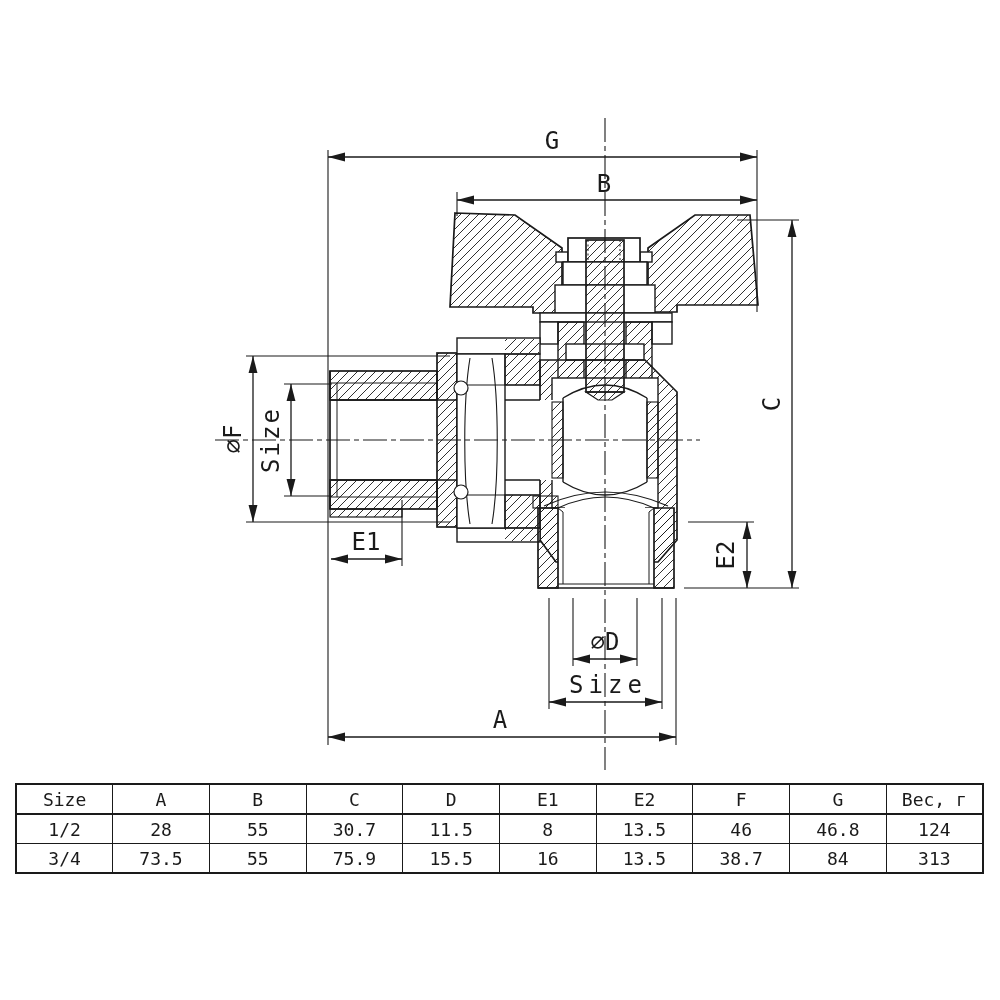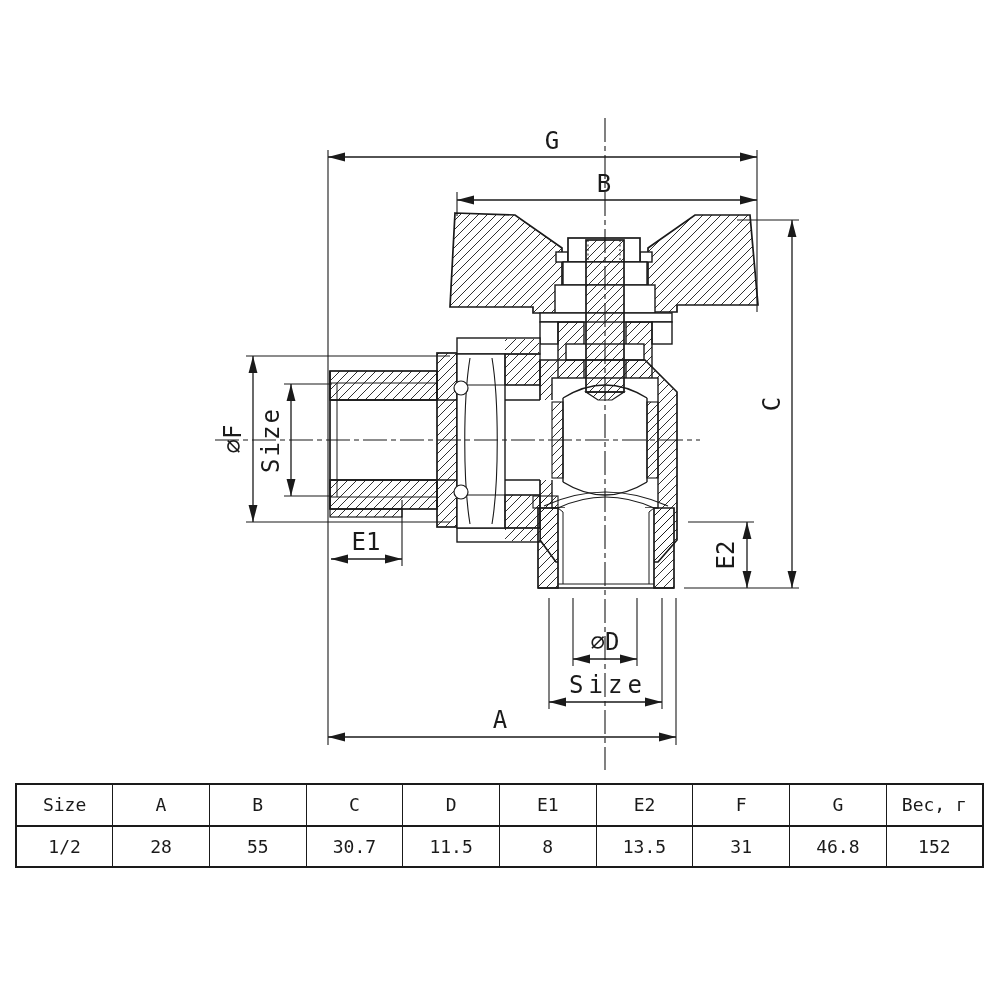--- a/index.html
+++ b/index.html
@@ -190,20 +190,32 @@
     <td>Вес, г</td>
   </tr>
   <tr>
     <td>1/2</td>
     <td>28</td>
     <td>55</td>
     <td>30.7</td>
     <td>11.5</td>
     <td>8</td>
     <td>13.5</td>
-    <td>31</td>
+    <td>46</td>
     <td>46.8</td>
-    <td>152</td>
+    <td>124</td>
+  </tr>
+  <tr>
+    <td>3/4</td>
+    <td>73.5</td>
+    <td>55</td>
+    <td>75.9</td>
+    <td>15.5</td>
+    <td>16</td>
+    <td>13.5</td>
+    <td>38.7</td>
+    <td>84</td>
+    <td>313</td>
   </tr>
 </tbody>
     </table>
 
 </div>
 
 </body></html>

